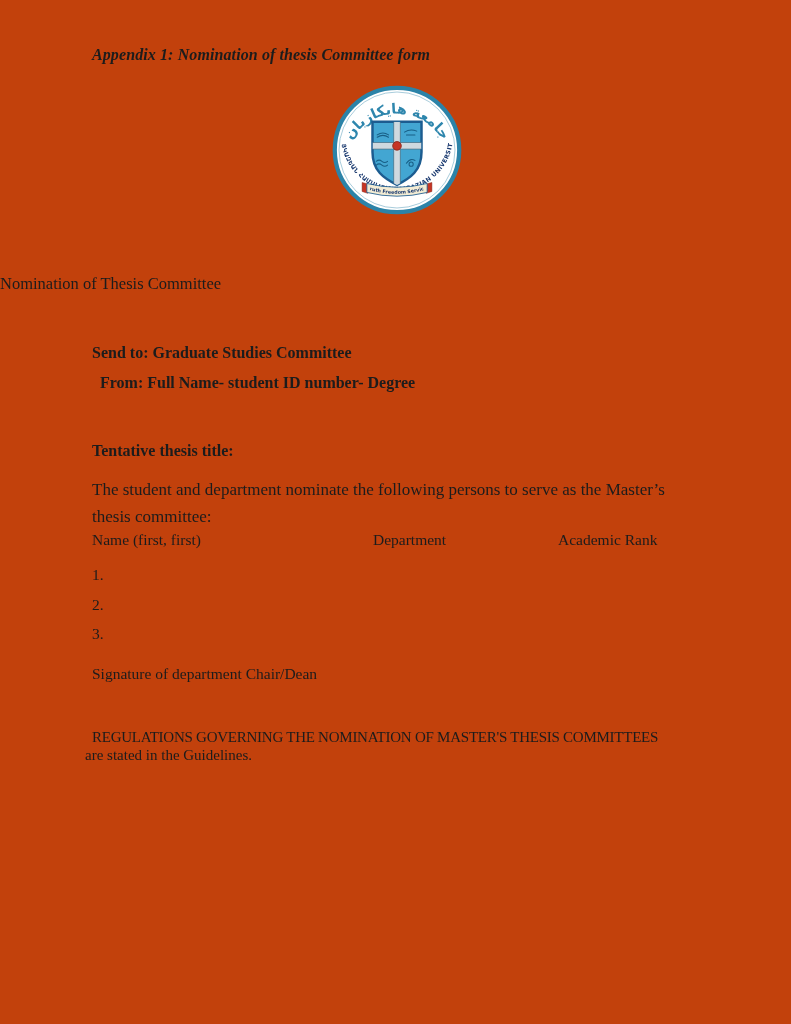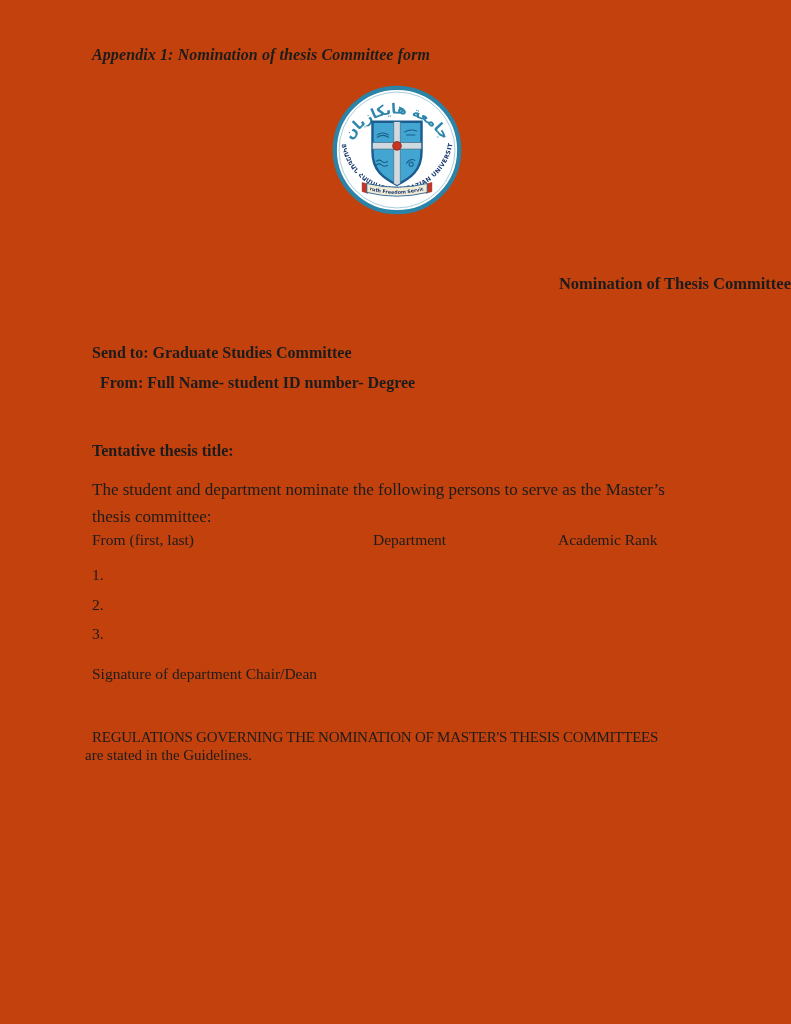--- a/index.html
+++ b/index.html
@@ -17,22 +17,22 @@
   .appendix-note {
     left: 92px; top: 46px;
     font-style: italic;
     font-weight: bold;
     font-size: 16px;
     letter-spacing: 0.1px;
   }
   .logo-wrap { left: 331px; top: 84px; width: 132px; height: 132px; }
   .doc-title {
     left: 0; top: 274px; width: 791px;
-    text-align: right;
-    font-weight: bold;
+    text-align: left;
+    font-weight: normal;
     font-size: 16.5px;
   }
   .bold-line { font-weight: bold; font-size: 16px; left: 92px; }
   .send-to { top: 344px; }
   .from-line { top: 374px; margin-left: 8px; }
   .tentative { top: 442px; }
   .nomination-paragraph {
     left: 92px; top: 476px;
     width: 578px;
     font-size: 17px;
@@ -123,21 +123,21 @@
 
   <div class="abs bold-line send-to">Send to: Graduate Studies Committee</div>
 
   <div class="abs bold-line from-line">From: Full Name- student ID number- Degree</div>
 
   <div class="abs bold-line tentative">Tentative thesis title:</div>
 
   <div class="abs nomination-paragraph">The student and department nominate the following persons to serve as the Master’s thesis committee:</div>
 
   <div>
-    <span class="abs table-header col-name">From (first, last)</span>
+    <span class="abs table-header col-name">Name (first, first)</span>
     <span class="abs table-header col-dept">Department</span>
     <span class="abs table-header col-rank">Academic Rank</span>
   </div>
 
   <div class="abs nominee row-1">1.</div>
   <div class="abs nominee row-2">2.</div>
   <div class="abs nominee row-3">3.</div>
 
   <div class="abs signature">Signature of department Chair/Dean</div>
 

